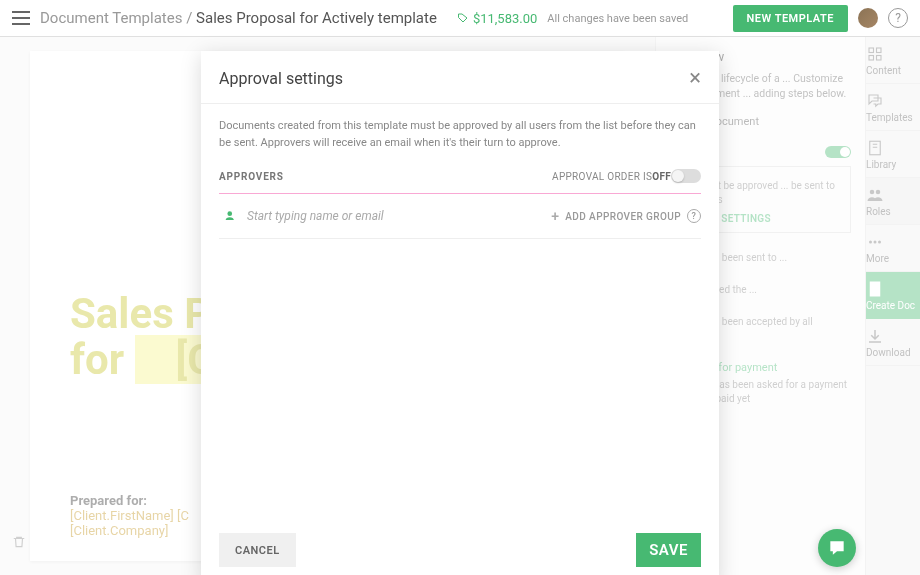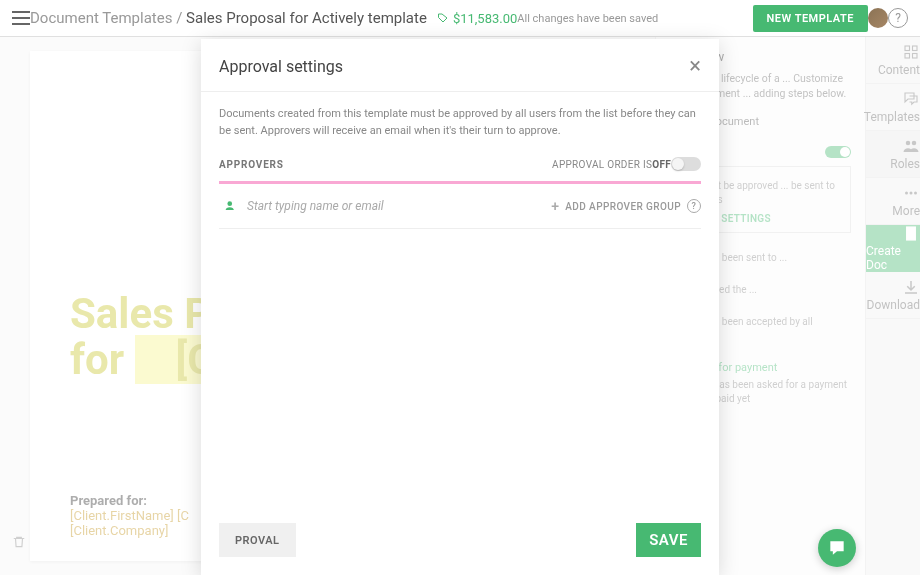--- a/index.html
+++ b/index.html
@@ -1,18 +1,18 @@
 <!DOCTYPE html>
 <html><head>
   <meta charset="utf-8">
   <style>
     * { margin: 0; padding: 0; box-sizing: border-box; font-family: -apple-system, BlinkMacSystemFont, 'Segoe UI', Roboto, sans-serif; }
     body { width: 920px; height: 575px; overflow: hidden; background: #f5f5f5; position: relative; }
     
-    .topbar { height: 37px; background: #fff; border-bottom: 1px solid #e0e0e0; display: flex; align-items: center; padding: 0 12px; }
+    .topbar { height: 37px; background: #fff; border-bottom: 1px solid #e0e0e0; display: flex; align-items: center; padding: 0 12px; gap: 10px; }
     .hamburger { width: 18px; height: 14px; display: flex; flex-direction: column; justify-content: space-between; cursor: pointer; }
     .hamburger span { height: 2px; background: #666; }
     .breadcrumb { color: #999; font-size: 15px; }
     .breadcrumb .current { color: #555; }
     .price-tag { color: #47b972; font-size: 13px; display: flex; align-items: center; gap: 4px; margin-left: 10px; }
     .save-status { color: #999; font-size: 11px; }
     .topbar-spacer { flex: 1; }
     .new-template-btn { background: #47b972; color: #fff; font-size: 11px; font-weight: 600; letter-spacing: 0.5px; padding: 7px 14px; border: none; border-radius: 2px; cursor: pointer; }
     .avatar { width: 20px; height: 20px; border-radius: 50%; background: linear-gradient(135deg, #8b7355, #a68665); }
     .help-circle { width: 20px; height: 20px; border: 1.5px solid #999; border-radius: 50%; display: flex; align-items: center; justify-content: center; font-size: 12px; color: #999; cursor: pointer; }
@@ -35,40 +35,40 @@
     .wf-item-head { display: flex; justify-content: space-between; align-items: center; }
     .wf-item-title { font-size: 11px; color: #555; }
     .wf-item-desc { font-size: 10px; color: #888; margin-top: 4px; line-height: 1.4; }
     .wf-toggle { width: 26px; height: 12px; background: #47b972; border-radius: 6px; position: relative; }
     .wf-toggle::after { content: ''; position: absolute; right: 1px; top: 1px; width: 10px; height: 10px; background: #fff; border-radius: 50%; }
     .wf-settings { border: 1px solid #ddd; padding: 8px; margin-top: 8px; }
     .wf-settings-btn { color: #47b972; font-size: 10px; font-weight: 600; letter-spacing: 0.3px; margin-top: 6px; display: block; }
     .wf-dot { color: #47b972; margin-right: 4px; font-size: 8px; }
     
     .right-rail { position: absolute; top: 37px; right: 0; width: 55px; bottom: 0; background: #f0f0f0; border-left: 1px solid #e0e0e0; display: flex; flex-direction: column; }
-    .rail-item { height: 47px; display: flex; flex-direction: column; align-items: flex-end; justify-content: center; font-size: 12px; color: #666; cursor: pointer; border-bottom: 1px solid #e0e0e0; gap: 2px; }
+    .rail-item { height: 47px; display: flex; flex-direction: column; align-items: flex-start; justify-content: center; font-size: 10px; color: #666; cursor: pointer; border-bottom: 1px solid #e0e0e0; gap: 2px; }
     .rail-item.active { background: #e8e8e8; }
     .rail-item svg { width: 18px; height: 18px; }
     .rail-item.create { background: #47b972; color: #fff; border: none; }
     .rail-item.create svg { fill: #fff; stroke: #fff; }
     
-    .modal-overlay { position: absolute; top: 37px; left: 0; right: 0; bottom: 0; background: rgba(255,255,255,0.6); display: flex; align-items: flex-end; justify-content: center; padding-top: 14px; }
+    .modal-overlay { position: absolute; top: 37px; left: 0; right: 0; bottom: 0; background: rgba(255,255,255,0.6); display: flex; align-items: flex-start; justify-content: center; padding-top: 14px; }
     .modal { width: 518px; background: #fff; box-shadow: 0 4px 20px rgba(0,0,0,0.15); }
     .modal-header { padding: 16px 18px 14px; display: flex; justify-content: space-between; align-items: center; border-bottom: 1px solid #eee; }
     .modal-title { font-size: 16px; color: #444; font-weight: 400; }
     .modal-close { font-size: 22px; color: #888; cursor: pointer; background: none; border: none; line-height: 1; }
     .modal-body { padding: 14px 18px 20px; }
     .modal-desc { font-size: 11px; color: #888; line-height: 1.5; margin-bottom: 18px; }
     .approvers-row { display: flex; justify-content: space-between; align-items: center; margin-bottom: 10px; }
     .approvers-label { font-size: 10px; font-weight: 700; letter-spacing: 0.8px; color: #777; }
     .approval-order { font-size: 10px; color: #888; letter-spacing: 0.3px; display: flex; align-items: center; }
     .approval-order .off { font-weight: 700; color: #666; }
     .order-toggle { width: 30px; height: 14px; background: #ddd; border-radius: 7px; position: relative; }
     .order-toggle::after { content:''; position: absolute; left: 1px; top: 1px; width: 12px; height: 12px; background: #f5f5f5; border-radius: 50%; box-shadow: 0 1px 2px rgba(0,0,0,0.2); }
-    .approver-input-row { display: flex; align-items: center; gap: 10px; border-top: 3px solid #f9a8d4; border-bottom: 1px solid #eee; padding: 14px 0; }
+    .approver-input-row { display: flex; align-items: center; gap: 10px; border-top: 1px solid #f9a8d4; border-bottom: 1px solid #eee; padding: 14px 0; }
     .person-add-icon { color: #47b972; }
     .approver-input { flex: 1; border: none; font-size: 12px; color: #666; outline: none; font-style: italic; }
     .approver-input::placeholder { color: #aaa; }
     .add-group { color: #999; font-size: 10px; font-weight: 500; letter-spacing: 0.4px; display: flex; align-items: center; gap: 6px; }
     .add-group .plus { font-size: 14px; color: #aaa; }
     .add-group .q { width: 14px; height: 14px; border: 1px solid #aaa; border-radius: 50%; display: inline-flex; align-items: center; justify-content: center; font-size: 9px; }
     .modal-footer { padding: 14px 18px 18px; display: flex; justify-content: space-between; }
     .btn-cancel { background: #f0f0f0; border: none; padding: 8px 16px; font-size: 11px; font-weight: 600; letter-spacing: 0.5px; color: #666; cursor: pointer; }
     .btn-save { background: #47b972; color: #fff; border: none; padding: 8px 13px; font-size: 15px; font-weight: 600; letter-spacing: 0.5px; cursor: pointer; }
     @keyframes blink { 50% { opacity: 0; } }
@@ -162,20 +162,27 @@
         <rect x="14" y="14" width="6" height="6"></rect>
       </svg>
     <span>Content</span>
   </div>
   <div class="rail-item">
     <svg viewBox="0 0 24 24" fill="none" stroke="#777" stroke-width="1.5">
         <path d="M4 4h12v8H8l-4 4V4z"></path>
         <path d="M10 8h10v8h-4l-3 3v-3h-3"></path>
       </svg>
     <span>Templates</span>
+  </div>
+  <div class="rail-item">
+    <svg viewBox="0 0 24 24" fill="none" stroke="#777" stroke-width="1.5">
+        <rect x="5" y="3" width="14" height="18"></rect>
+        <path d="M9 7h6M9 11h6"></path>
+      </svg>
+    <span>Library</span>
   </div>
   <div class="rail-item active">
     <svg viewBox="0 0 24 24" fill="#777">
         <circle cx="8" cy="8" r="3"></circle>
         <circle cx="16" cy="8" r="3"></circle>
         <path d="M2 20c0-3 3-5 6-5s6 2 6 5M10 20c0-3 3-5 6-5s6 2 6 5"></path>
       </svg>
     <span>Roles</span>
   </div>
   <div class="rail-item">
@@ -225,21 +232,21 @@
         <input class="approver-input" placeholder="Start typing name or email" style="">
         <div class="add-group">
           <span class="plus">+</span>
           <span>ADD APPROVER GROUP</span>
           <span class="q">?</span>
         </div>
       </div>
       <div style="height:260px"></div>
     </div>
     <div class="modal-footer">
-      <button class="btn-cancel">PROVAL</button>
+      <button class="btn-cancel">CANCEL</button>
       <button class="btn-save">SAVE</button>
     </div>
   </div>
 </div>
 
 <div class="fab">
   <svg viewBox="0 0 24 24">
       <path d="M4 4h16v12H12l-5 4v-4H4z"></path>
     </svg>
 </div>

